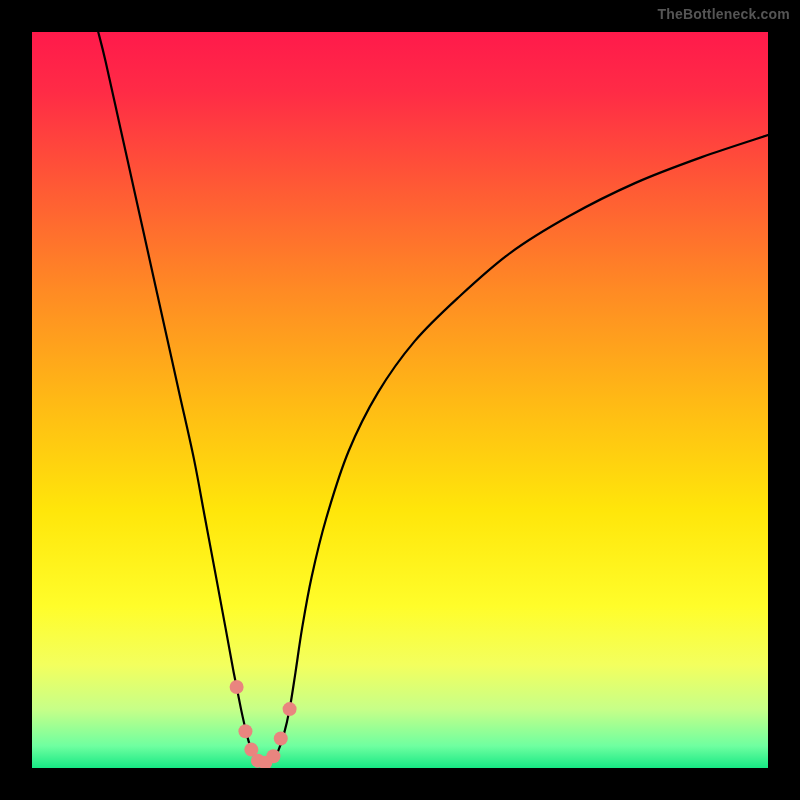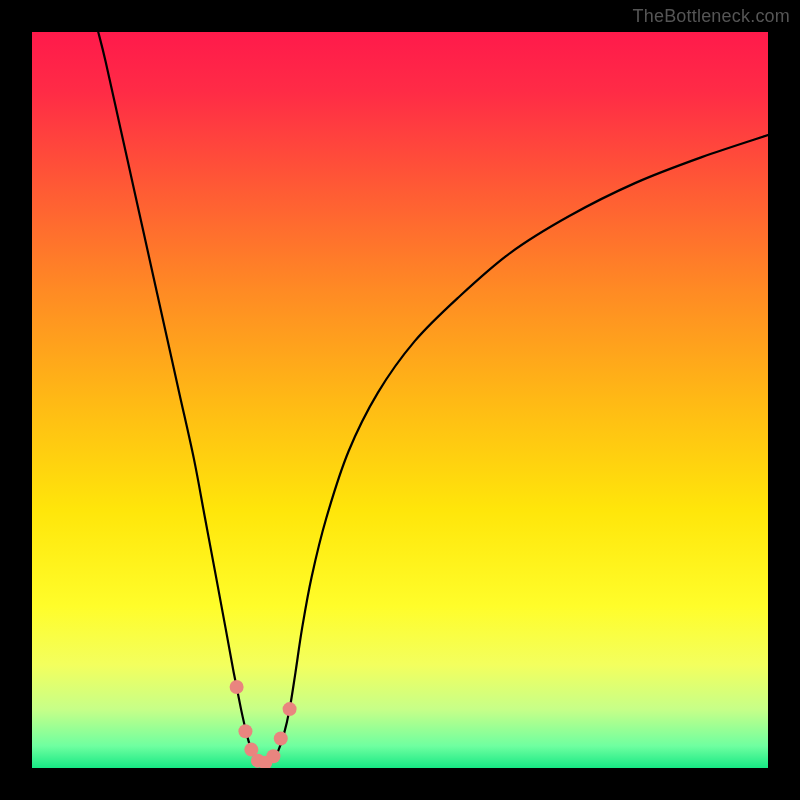--- a/index.html
+++ b/index.html
@@ -23,22 +23,22 @@
     left: 32px;
     width: 736px;
     height: 736px;
     
   }
   .watermark {
     position: absolute;
     top: 6px;
     right: 10px;
     color: #555;
-    font-size: 18px;
-    font-weight: 400;
+    font-size: 14px;
+    font-weight: 700;
     letter-spacing: 0.2px;
   }
   svg { display: block; }
 </style>
 </head>
 <body>
 
 <div class="frame">
   <div class="watermark">TheBottleneck.com</div>
   <div class="plot">

